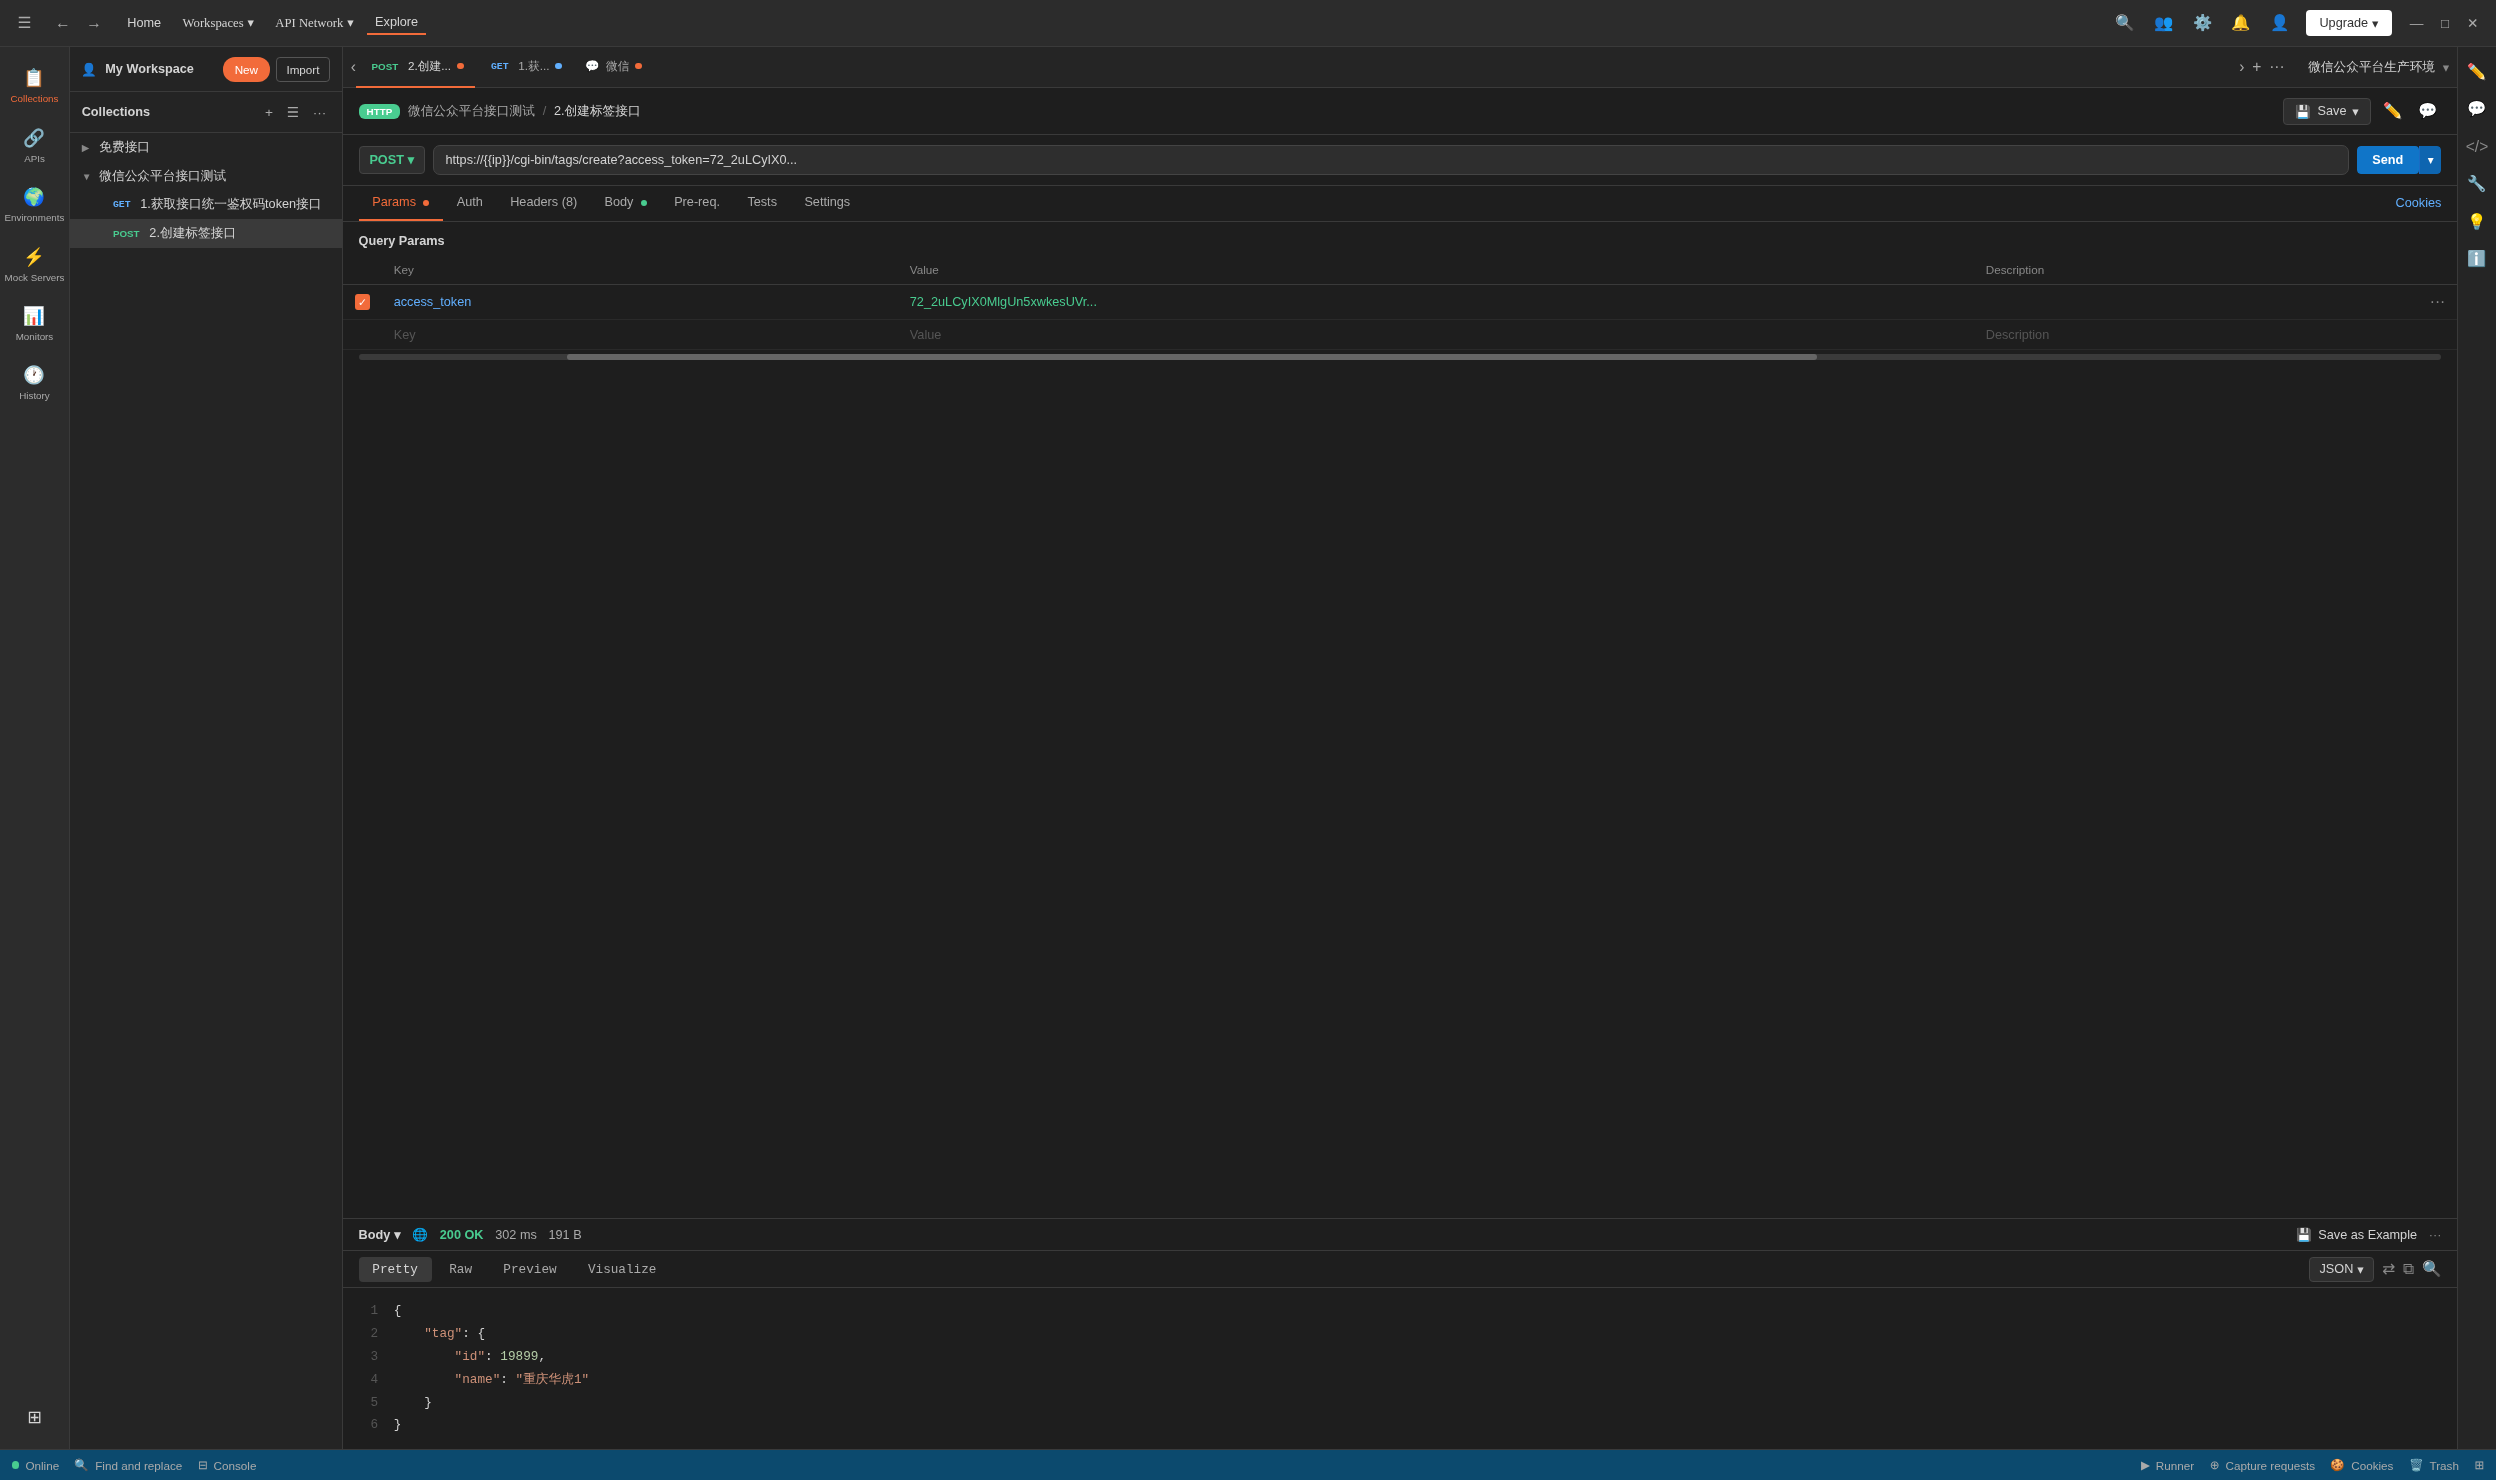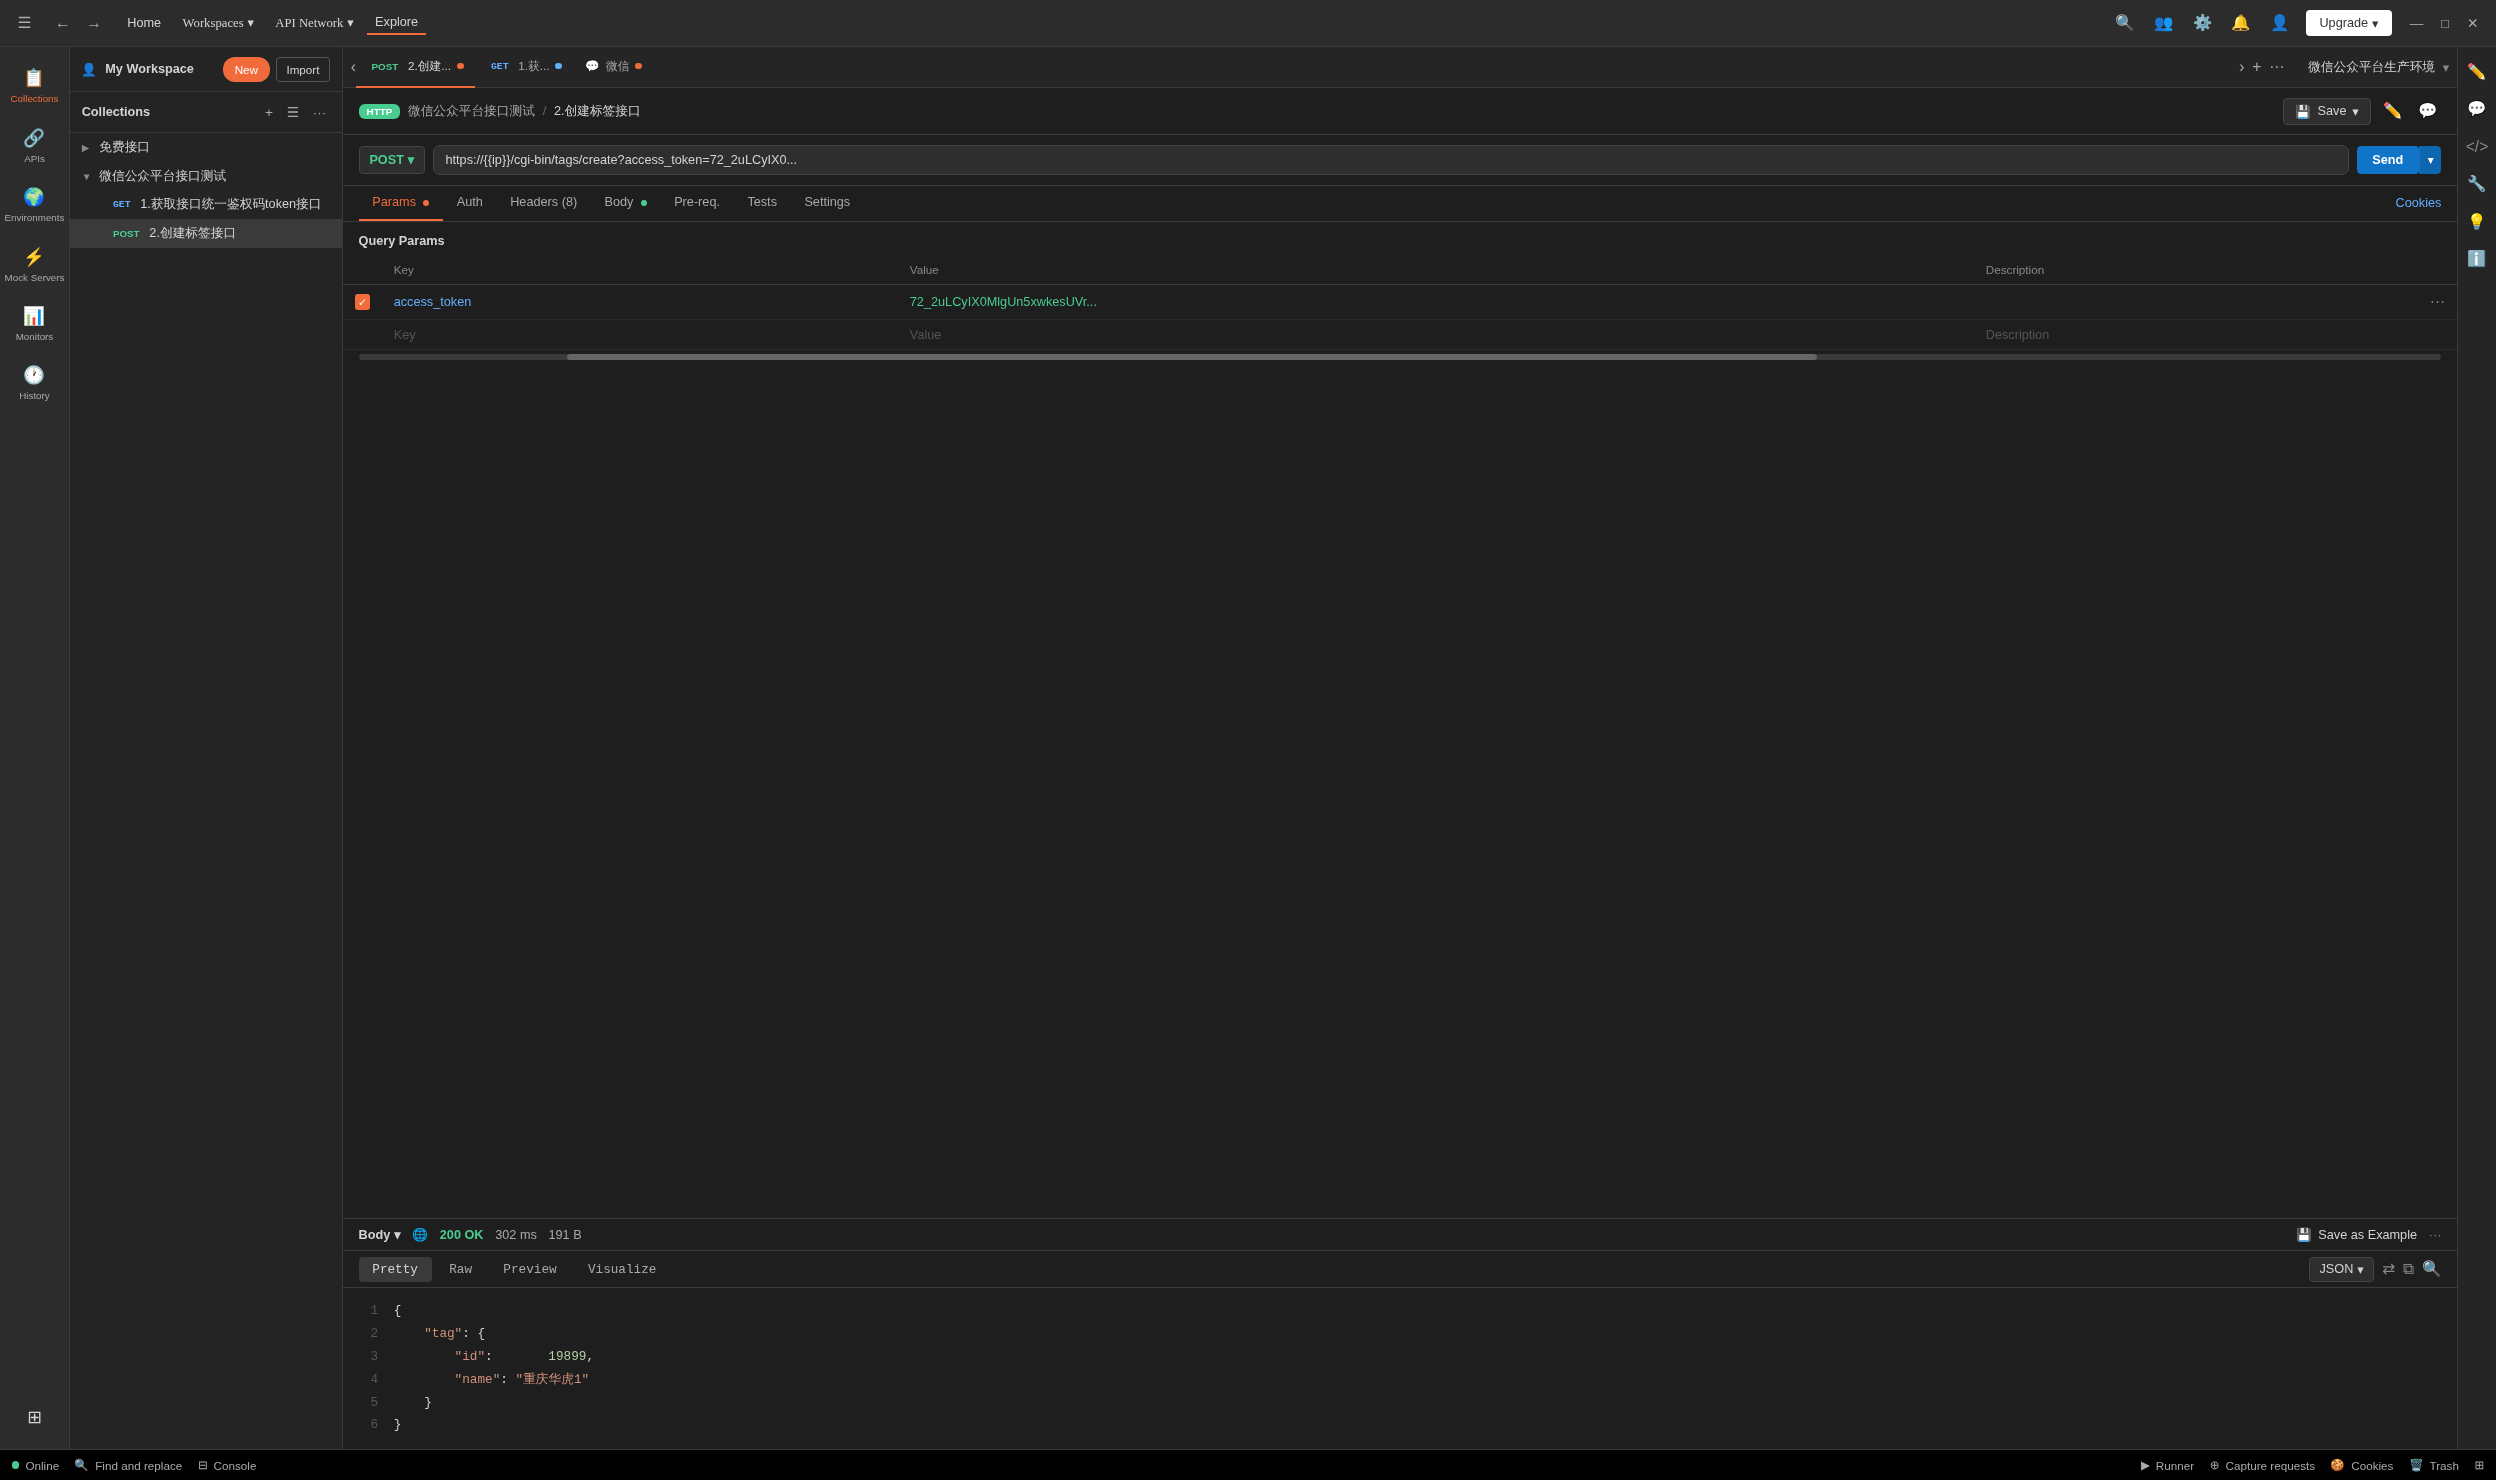--- a/index.html
+++ b/index.html
@@ -123,30 +123,30 @@
     .format-select { display: flex; align-items: center; gap: 3.9px; background: #2e2e2e; border: 1px solid #444; color: #d4d4d4; padding: 3.9px 9.8px; border-radius: 3.9px; cursor: pointer; font-size: 12.7px; margin-left: auto; }
     .view-action-btns { display: flex; gap: 7.8px; }
     .view-action-btn { background: none; border: none; color: #888; cursor: pointer; font-size: 15.6px; }
 
     
     .code-view { padding: 11.7px 15.6px; font-family: 'Courier New', monospace; font-size: 12.7px; overflow-y: auto; flex: 1; }
     .code-line { display: flex; gap: 15.6px; line-height: 1.8; }
     .line-num { color: #555; min-width: 19.5px; text-align: right; user-select: none; }
     .line-content { color: #d4d4d4; }
     .json-key { color: #ce9178; }
-    .json-val-num { color: #b5cea8; margin-left: 48px; }
+    .json-val-num { color: #b5cea8; }
     .json-val-str { color: #ce9178; }
     .json-brace { color: #d4d4d4; }
 
     
     .right-icons { width: 39px; background: #252525; border-left: 1px solid #3a3a3a; display: flex; flex-direction: column; align-items: center; padding: 7.8px 0; gap: 3.9px; flex-shrink: 0; }
     .right-icon-btn { background: none; border: none; color: #888; cursor: pointer; font-size: 15.6px; padding: 7.8px 3.9px; border-radius: 3.9px; }
 
     
-    .bottom-bar { height: 31px; background: #000000; border-top: 1px solid #3a3a3a; display: flex; align-items: center; padding: 0 11.7px; gap: 15.6px; flex-shrink: 0; }
+    .bottom-bar { height: 31px; background: #0c4a6e; border-top: 1px solid #3a3a3a; display: flex; align-items: center; padding: 0 11.7px; gap: 15.6px; flex-shrink: 0; }
     .bottom-item { display: flex; align-items: center; gap: 5.9px; font-size: 11.7px; color: #aaa; cursor: pointer; }
     .online-dot { width: 7.8px; height: 7.8px; border-radius: 50%; background: #49cc90; }
     .bottom-sep { margin-left: auto; }
     .scroll-track { height: 5.9px; background: #3a3a3a; border-radius: 2.9px; }
     .scroll-thumb { height: 5.9px; background: #666; border-radius: 2.9px; width: 60%; margin-left: 10%; }
 
     .panel-content { flex: 1; overflow-y: auto; }
   </style>
 </head>
 <body>

